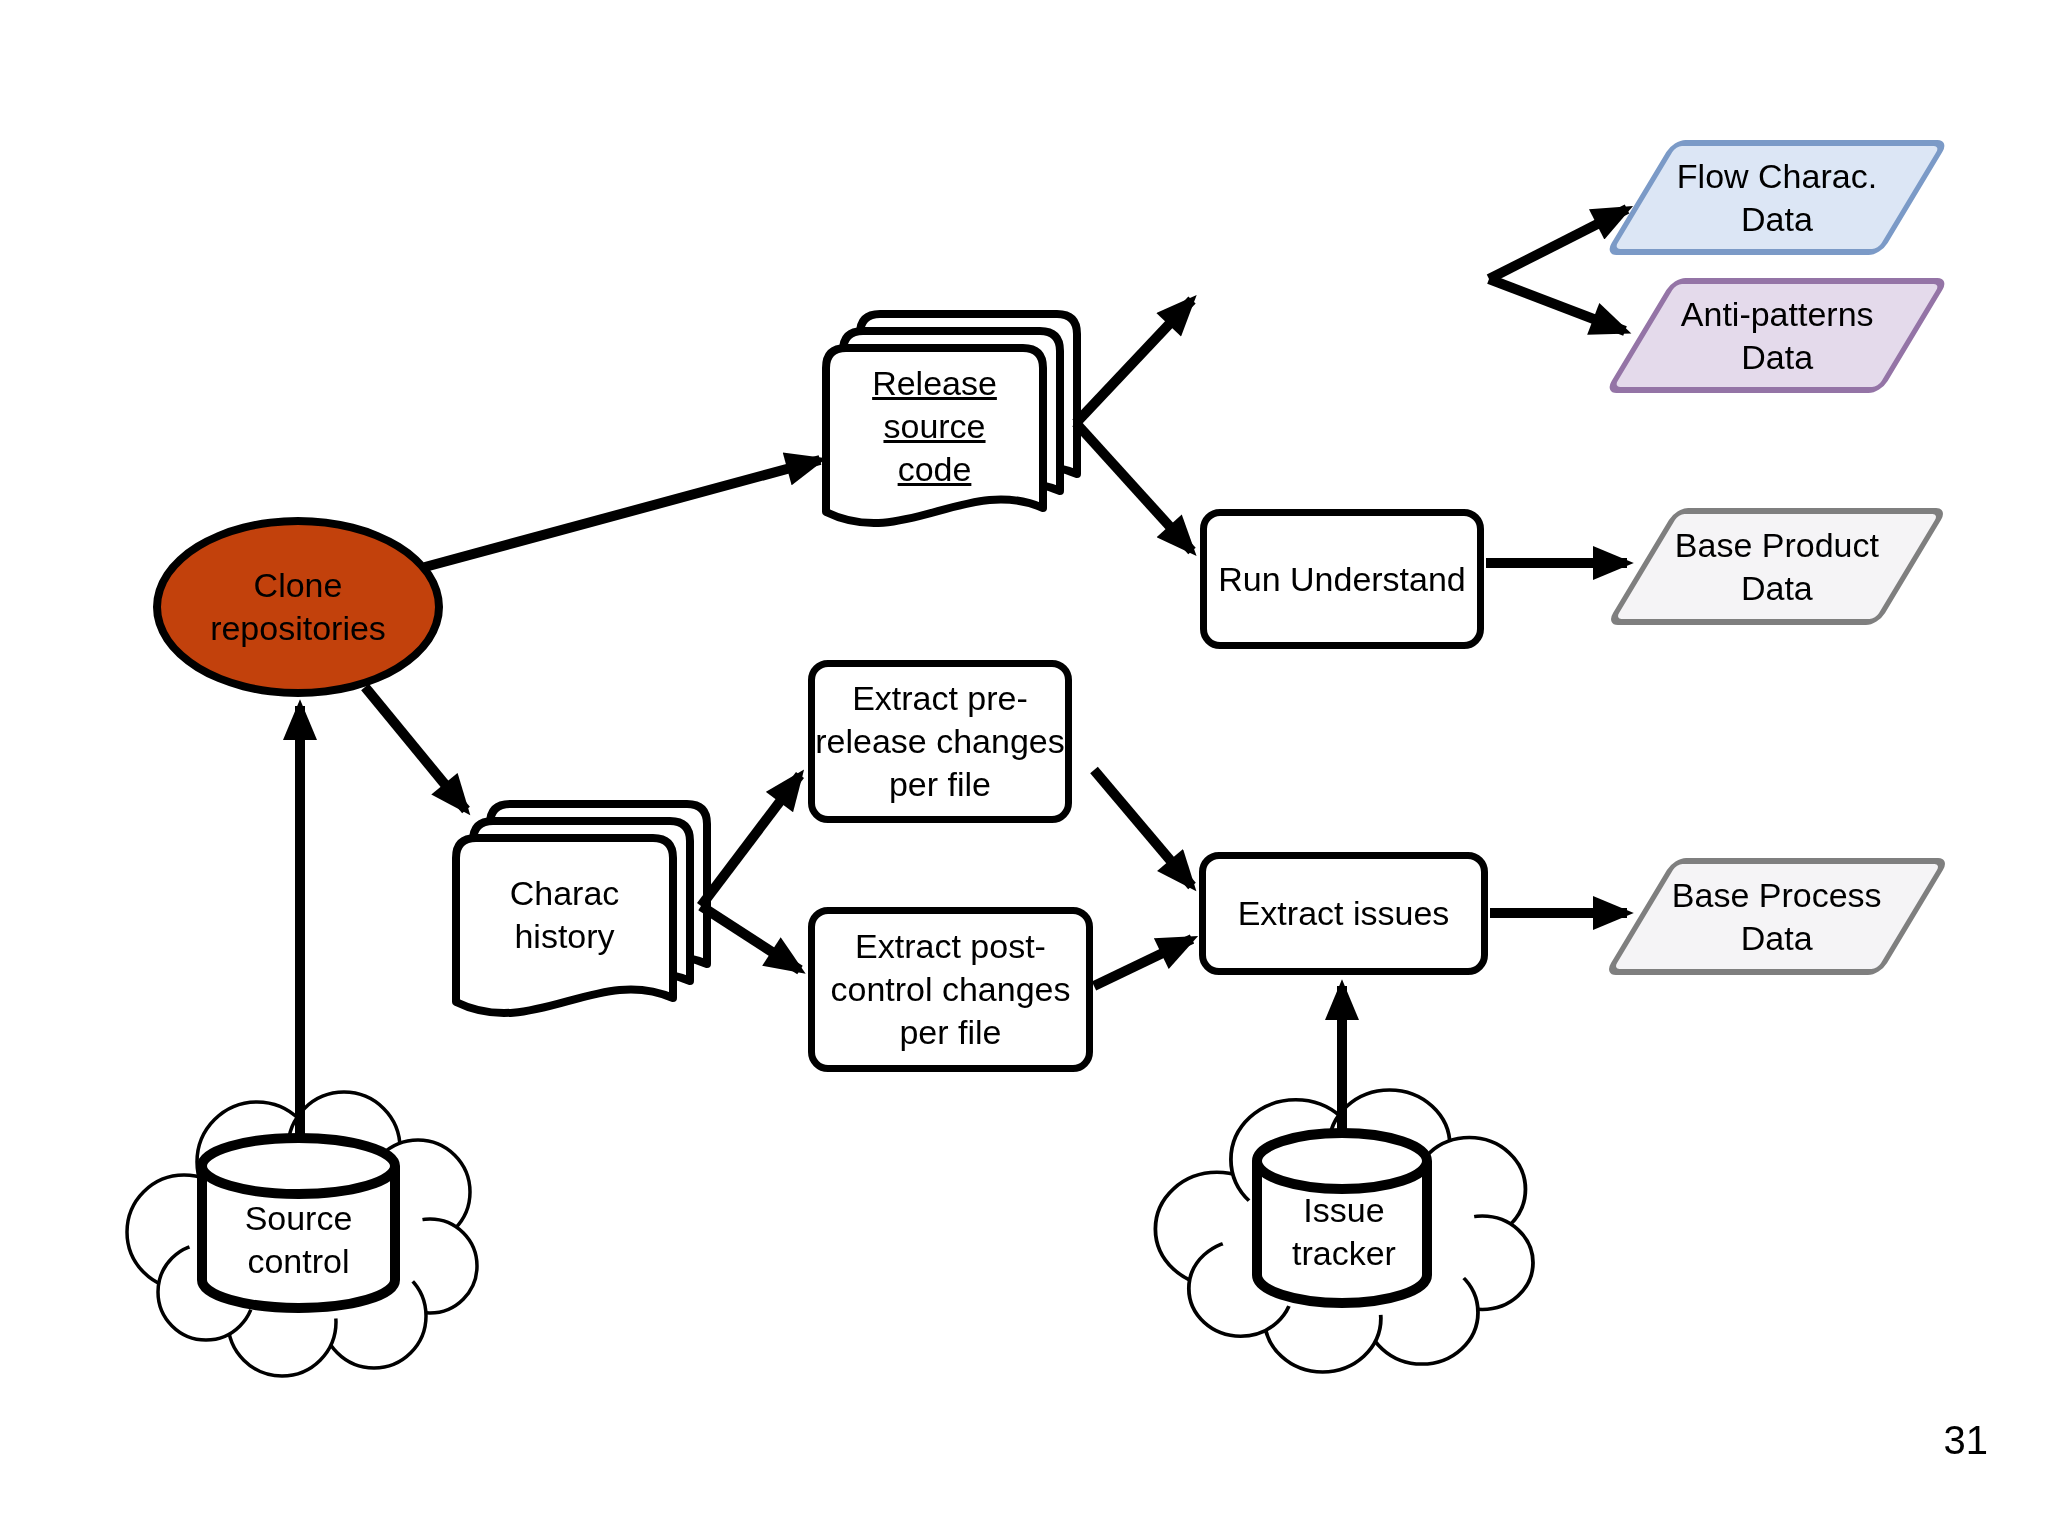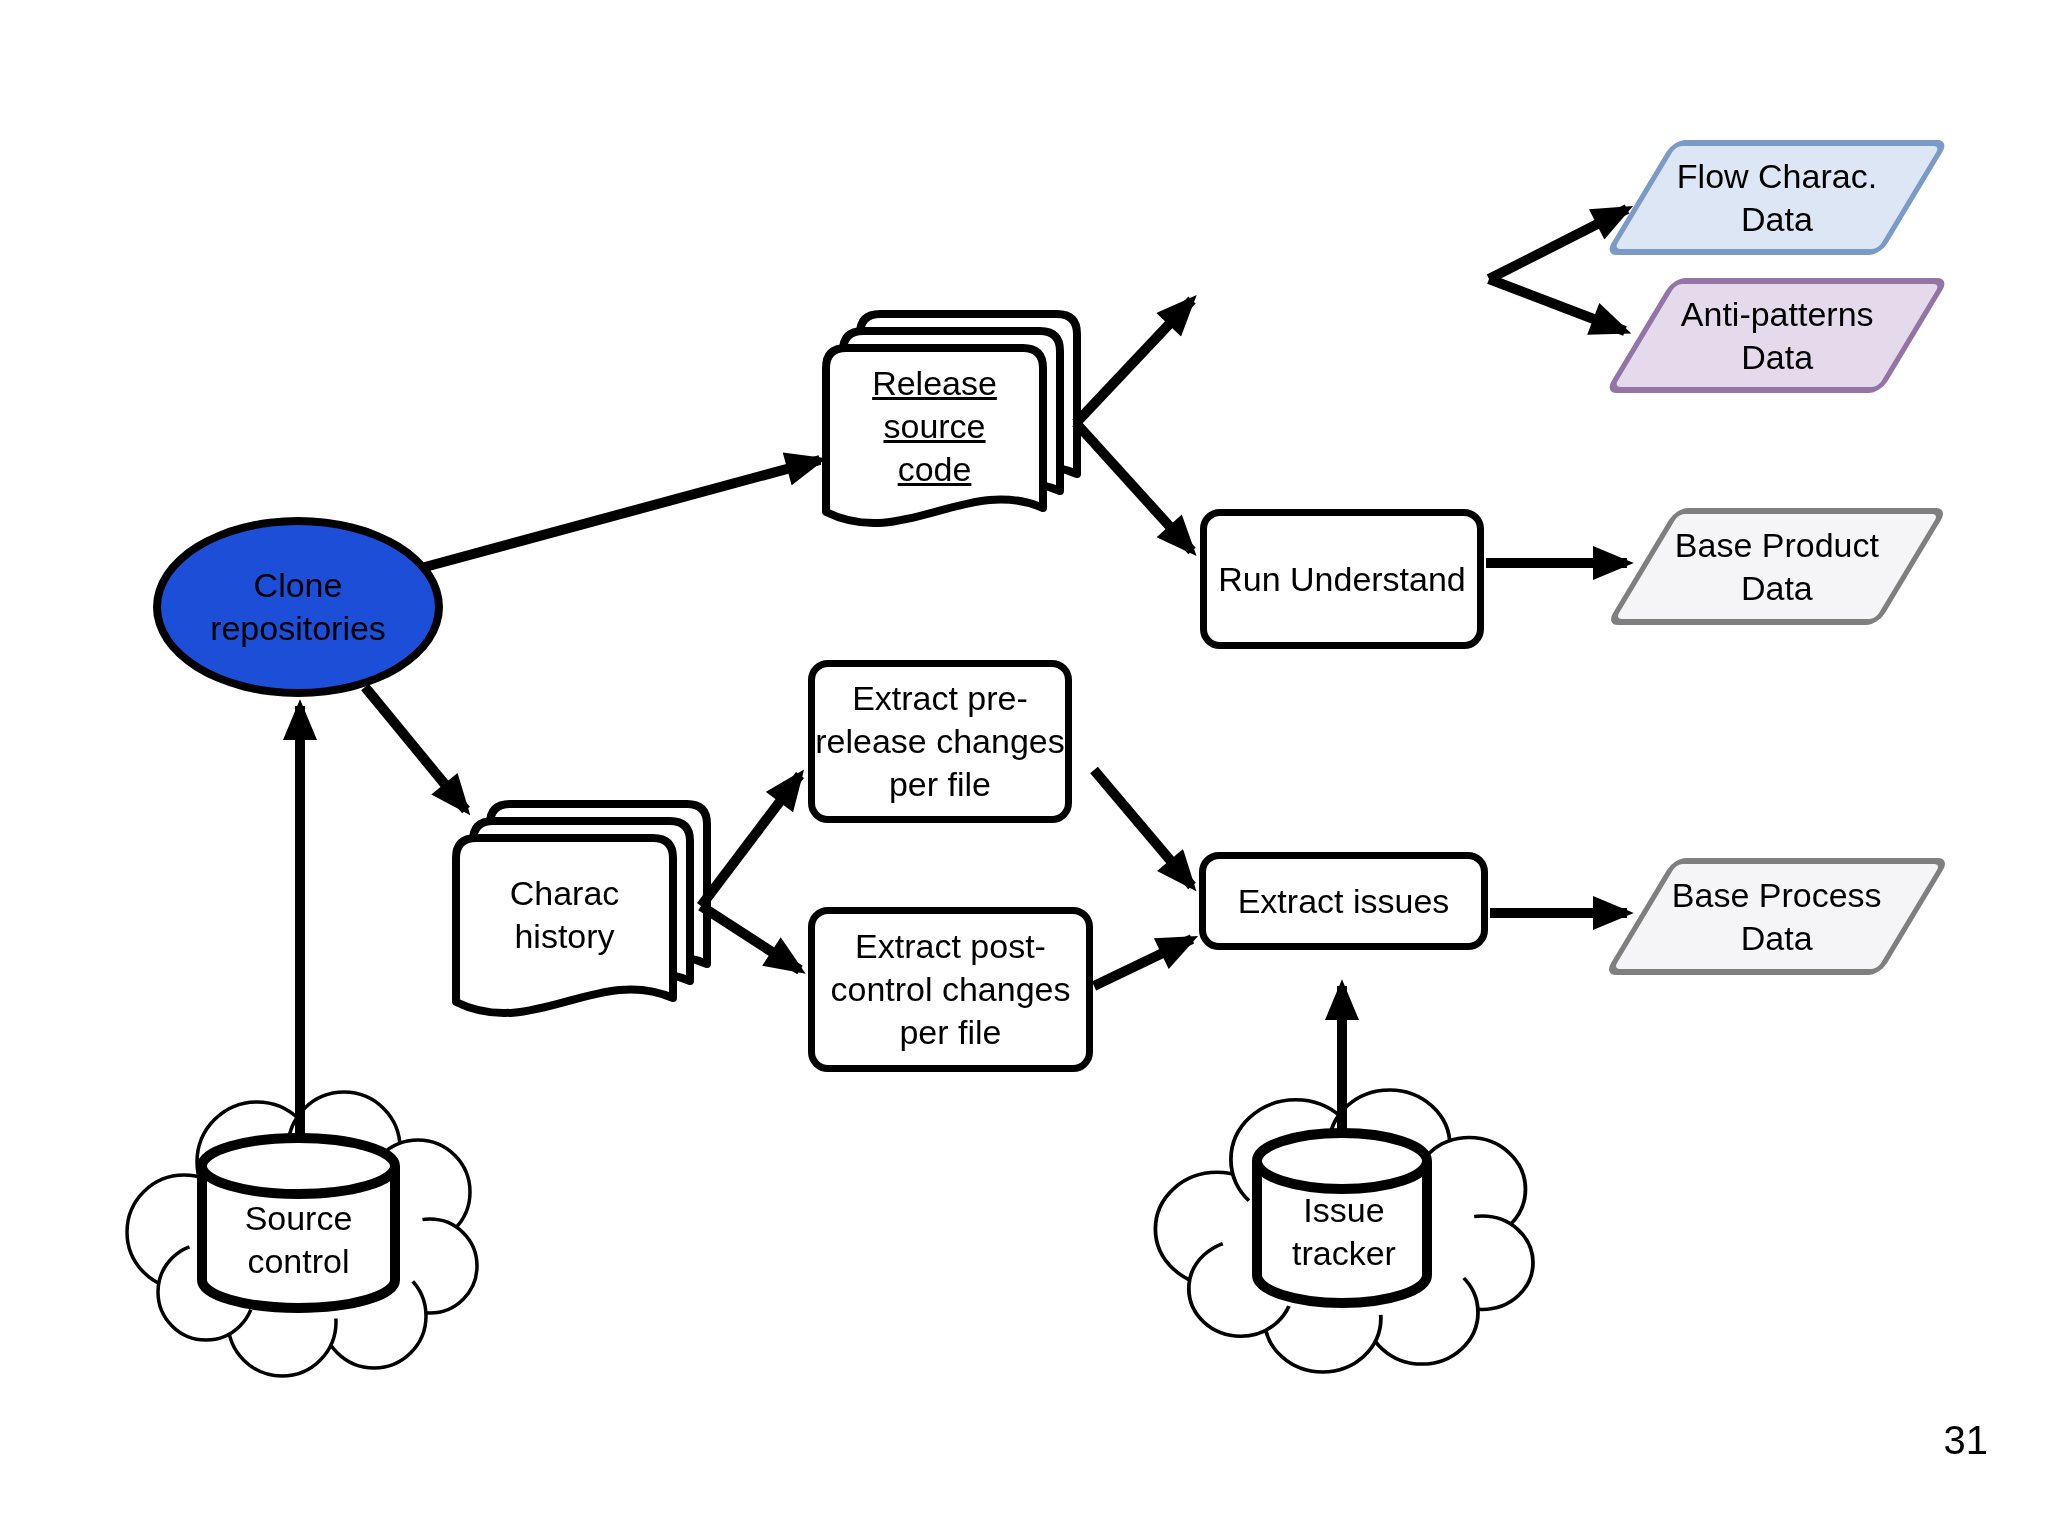--- a/index.html
+++ b/index.html
@@ -7,21 +7,21 @@
     position:relative; width:2048px; height:1536px; background:#ffffff;
     font-family:"Liberation Sans","DejaVu Sans",sans-serif; color:#000;
     overflow:hidden;
   }
   .node, .label {
     position:absolute; display:flex; align-items:center; justify-content:center;
     text-align:center; white-space:pre; font-size:34px; line-height:1.26;
     z-index:2; box-sizing:border-box;
   }
   .rect    { background:#fff; border:7px solid #000; border-radius:20px; }
-  .ellipse { background:#1d4ed8; border:8px solid #000; border-radius:50%; }
+  .ellipse { background:#c2410c; border:8px solid #000; border-radius:50%; }
   .pgram   { border:6px solid #000; border-radius:12px; transform:skewX(-31deg); background:#eee; }
   .pgram .inner { transform:skewX(31deg); white-space:pre; text-align:center; }
   .label   { z-index:3; }
   svg.shape { position:absolute; overflow:visible; z-index:1; }
   svg.cyl   { z-index:2; }
   svg.edges { position:absolute; left:0; top:0; z-index:4; }
   .page-number { position:absolute; left:1858px; top:1418px; width:130px;
     text-align:right; font-size:40px; z-index:3; }
 </style>
 </head>
@@ -90,21 +90,21 @@
   <div class="node rect" style="left:1200px; top:493px; width:284px; height:140px;margin-top:16px;">Run Understand</div>
 
   <div class="node rect" style="left:808px; top:660px; width:264px; height:163px;">Extract pre-
 release changes
 per file</div>
 
   <div class="node rect" style="left:808px; top:907px; width:285px; height:165px;">Extract post-
 control changes
 per file</div>
 
-  <div class="node rect" style="left:1199px; top:852px; width:289px; height:98px;">Extract issues</div>
+  <div class="node rect" style="left:1199px; top:852px; width:289px; height:123px;">Extract issues</div>
 
   <div class="node pgram" style="left: 1639px; top: 140px; width: 276px; height: 115px; background: rgb(220, 230, 245); border-color: rgb(123, 154, 199);">
     <div class="inner">Flow Charac.
 Data</div>
   </div>
 
   <div class="node pgram" style="left: 1639px; top: 278px; width: 276px; height: 115px; background: rgb(228, 218, 235); border-color: rgb(148, 116, 166);">
     <div class="inner">Anti-patterns
 Data</div>
   </div>

